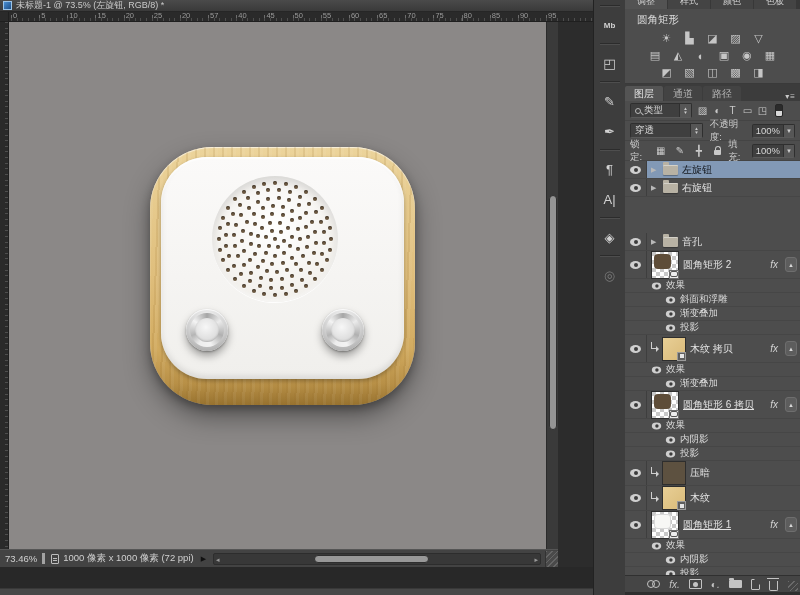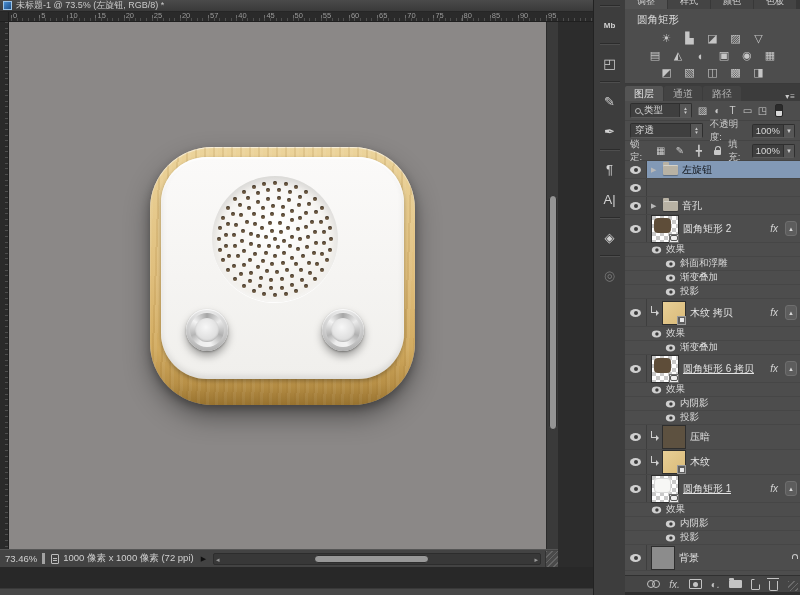--- a/index.html
+++ b/index.html
@@ -508,22 +508,27 @@
           <div class="row-main">
             <span class="tri">▶</span>
             <span class="i-folder"></span>
             <span class="lname">左旋钮</span>
           </div>
         </div>
         <div class="layer-row" style="height: 18px;">
           <div class="eye-col">
             <span class="eye"></span>
           </div>
-        </div>
-        <div class="layer-row" style="height: 18px;">
+          <div class="row-main">
+            <span class="tri">▶</span>
+            <span class="i-folder"></span>
+            <span class="lname">右旋钮</span>
+          </div>
+        </div>
+        <div class="layer-row" style="height: 18px; margin-top: 36px;">
           <div class="eye-col">
             <span class="eye"></span>
           </div>
           <div class="row-main">
             <span class="tri">▶</span>
             <span class="i-folder"></span>
             <span class="lname">音孔</span>
           </div>
         </div>
         <div class="layer-row" style="height: 28px;">

